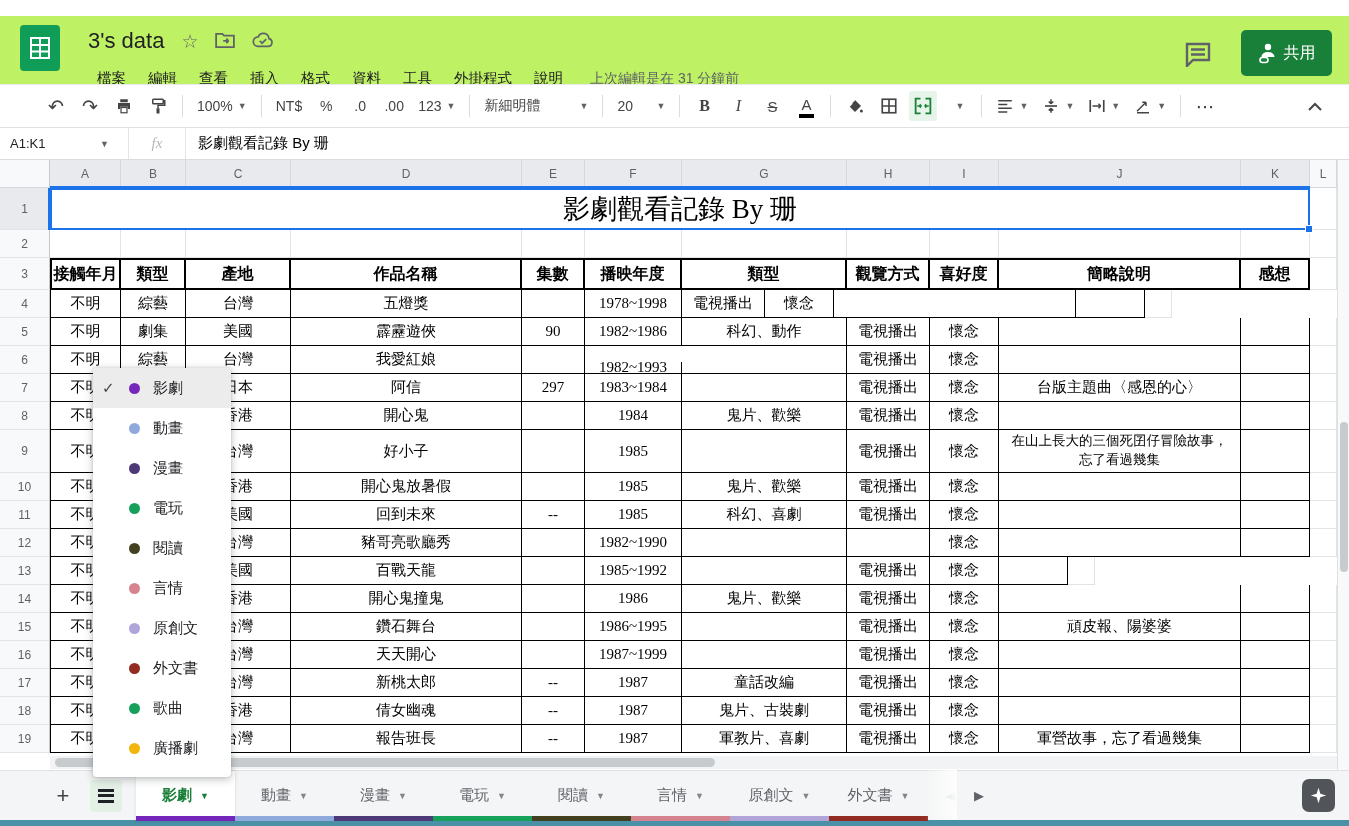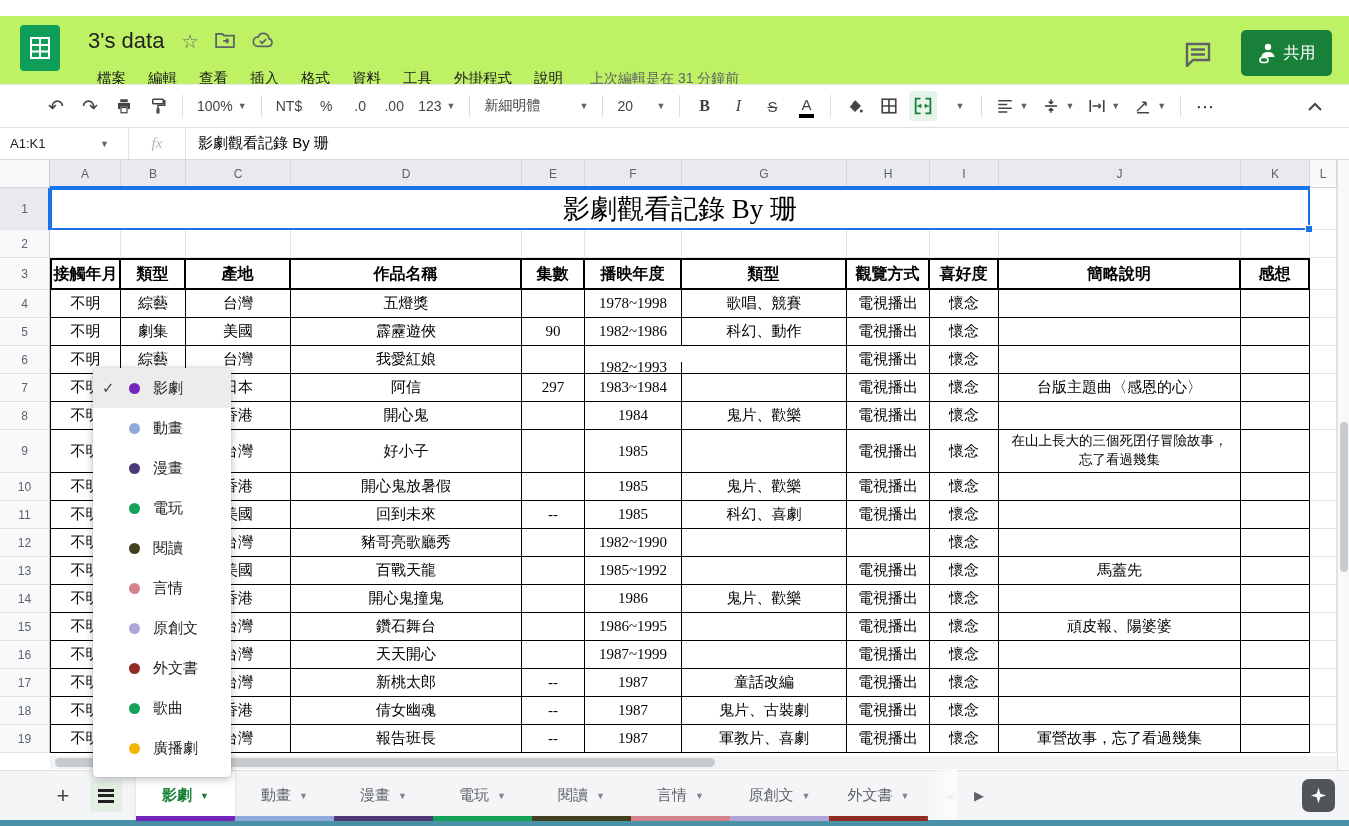--- a/index.html
+++ b/index.html
@@ -349,21 +349,20 @@
         <div class="c lt" style="width: 27px;"></div>
       </div>
       <div class="grow" style="height: 28px;">
         <div class="rowh" style="height: 28px;">4</div>
         <div class="c bk first" style="width: 71px;">不明</div>
         <div class="c bk" style="width: 65px;">綜藝</div>
         <div class="c bk" style="width: 105px;">台灣</div>
         <div class="c bk" style="width: 231px;">五燈獎</div>
         <div class="c bk" style="width: 63px;"></div>
         <div class="c bk" style="width: 97px;">1978~1998</div>
-        <div class="c bk" style="width: 165px;">歌唱、競賽</div>
         <div class="c bk" style="width: 83px;">電視播出</div>
         <div class="c bk" style="width: 69px;">懷念</div>
         <div class="c bk" style="width: 242px;"></div>
         <div class="c bk" style="width: 69px;"></div>
         <div class="c lt" style="width: 27px;"></div>
       </div>
       <div class="grow" style="height: 28px;">
         <div class="rowh" style="height: 28px;">5</div>
         <div class="c bk first" style="width: 71px;">不明</div>
         <div class="c bk" style="width: 65px;">劇集</div>
@@ -487,21 +486,20 @@
         <div class="rowh" style="height: 28px;">13</div>
         <div class="c bk first" style="width: 71px;">不明</div>
         <div class="c bk" style="width: 65px;"></div>
         <div class="c bk" style="width: 105px;">美國</div>
         <div class="c bk" style="width: 231px;">百戰天龍</div>
         <div class="c bk" style="width: 63px;"></div>
         <div class="c bk" style="width: 97px;">1985~1992</div>
         <div class="c bk" style="width: 165px;"></div>
         <div class="c bk" style="width: 83px;">電視播出</div>
         <div class="c bk" style="width: 69px;">懷念</div>
-        <div class="c bk" style="width: 242px;">馬蓋先</div>
         <div class="c bk" style="width: 69px;"></div>
         <div class="c lt" style="width: 27px;"></div>
       </div>
       <div class="grow" style="height: 28px;">
         <div class="rowh" style="height: 28px;">14</div>
         <div class="c bk first" style="width: 71px;">不明</div>
         <div class="c bk" style="width: 65px;"></div>
         <div class="c bk" style="width: 105px;">香港</div>
         <div class="c bk" style="width: 231px;">開心鬼撞鬼</div>
         <div class="c bk" style="width: 63px;"></div>

